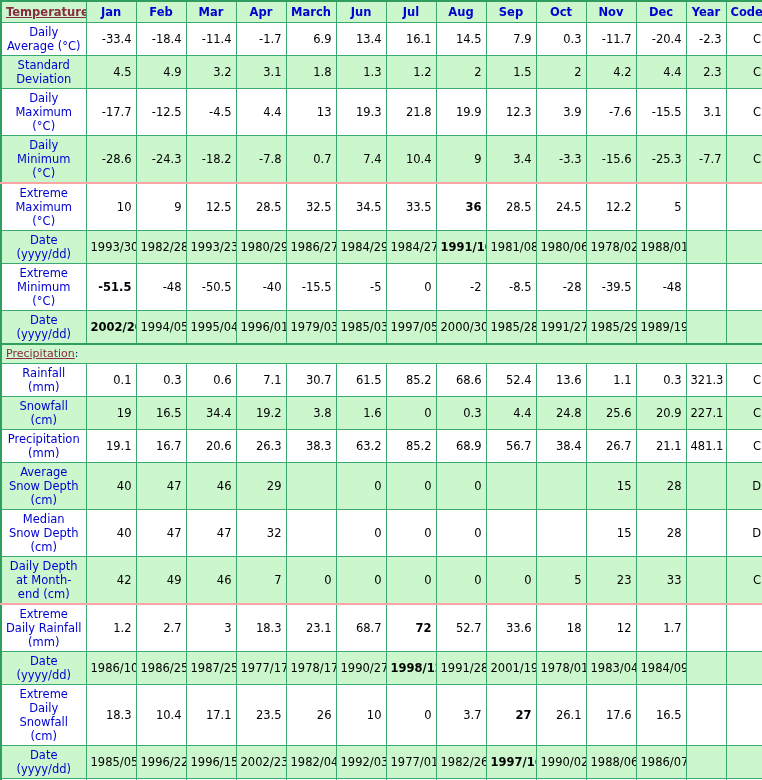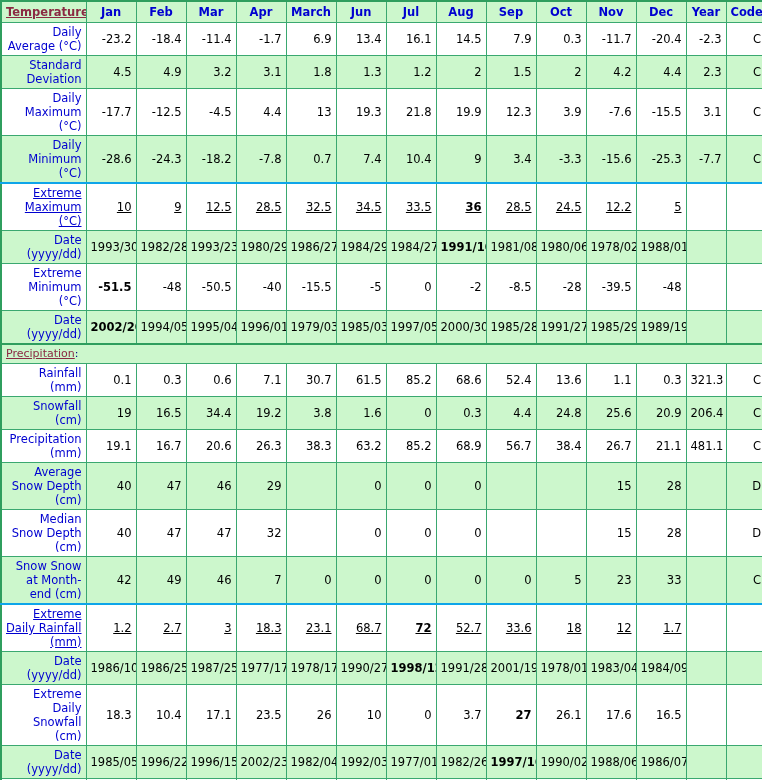--- a/index.html
+++ b/index.html
@@ -65,40 +65,40 @@
     text-align: left;
     padding-top: 2px;
     padding-bottom: 2px;
     border-top: 2px solid #2f9e5e;
   }
 
   
   td.rowlabel {
     color: #0000d0;
     font-weight: bold;
-    text-align: right;
+    text-align: center;
     font-size: 11.5px;
     padding-left: 3px;
   }
 
   
   td.val {
     text-align: right;
     color: #000000;
     font-size: 11.5px;
     padding-right: 4px;
     white-space: nowrap;
   }
   td.val.b { font-weight: bold; }
 
   
   tr.even td { background: #ffffff; }
   tr.odd  td { background: #ccf7cc; }
 
-  tr.thicktop td { border-top: 2px solid #0ea5e9; text-decoration: underline; }
+  tr.thicktop td { border-top: 2px solid #fca5a5; }
 </style>
 </head>
 <body>
 
 <table class="climate">
   <colgroup id="colgroup-holder">
     <col class="c-label">
   <col class="c-mon">
       <col class="c-mon">
       <col class="c-mon">
@@ -127,21 +127,21 @@
         <td>Aug</td>
         <td>Sep</td>
         <td>Oct</td>
         <td>Nov</td>
         <td>Dec</td>
         <td>Year</td>
         <td>Code</td>
       </tr>
       <tr class="even">
         <td class="rowlabel">Daily Average (°C)</td>
-        <td class="val">-23.2</td>
+        <td class="val">-33.4</td>
         <td class="val">-18.4</td>
         <td class="val">-11.4</td>
         <td class="val">-1.7</td>
         <td class="val">6.9</td>
         <td class="val">13.4</td>
         <td class="val">16.1</td>
         <td class="val">14.5</td>
         <td class="val">7.9</td>
         <td class="val">0.3</td>
         <td class="val">-11.7</td>
@@ -295,21 +295,21 @@
         <td class="val">34.4</td>
         <td class="val">19.2</td>
         <td class="val">3.8</td>
         <td class="val">1.6</td>
         <td class="val">0</td>
         <td class="val">0.3</td>
         <td class="val">4.4</td>
         <td class="val">24.8</td>
         <td class="val">25.6</td>
         <td class="val">20.9</td>
-        <td class="val">206.4</td>
+        <td class="val">227.1</td>
         <td class="val">C</td>
       </tr>
       <tr class="even">
         <td class="rowlabel">Precipitation (mm)</td>
         <td class="val">19.1</td>
         <td class="val">16.7</td>
         <td class="val">20.6</td>
         <td class="val">26.3</td>
         <td class="val">38.3</td>
         <td class="val">63.2</td>
@@ -350,21 +350,21 @@
         <td class="val">0</td>
         <td class="val">0</td>
         <td class="val"></td>
         <td class="val"></td>
         <td class="val">15</td>
         <td class="val">28</td>
         <td class="val"></td>
         <td class="val">D</td>
       </tr>
       <tr class="odd">
-        <td class="rowlabel">Snow Snow at Month-end (cm)</td>
+        <td class="rowlabel">Daily Depth at Month-end (cm)</td>
         <td class="val">42</td>
         <td class="val">49</td>
         <td class="val">46</td>
         <td class="val">7</td>
         <td class="val">0</td>
         <td class="val">0</td>
         <td class="val">0</td>
         <td class="val">0</td>
         <td class="val">0</td>
         <td class="val">5</td>

